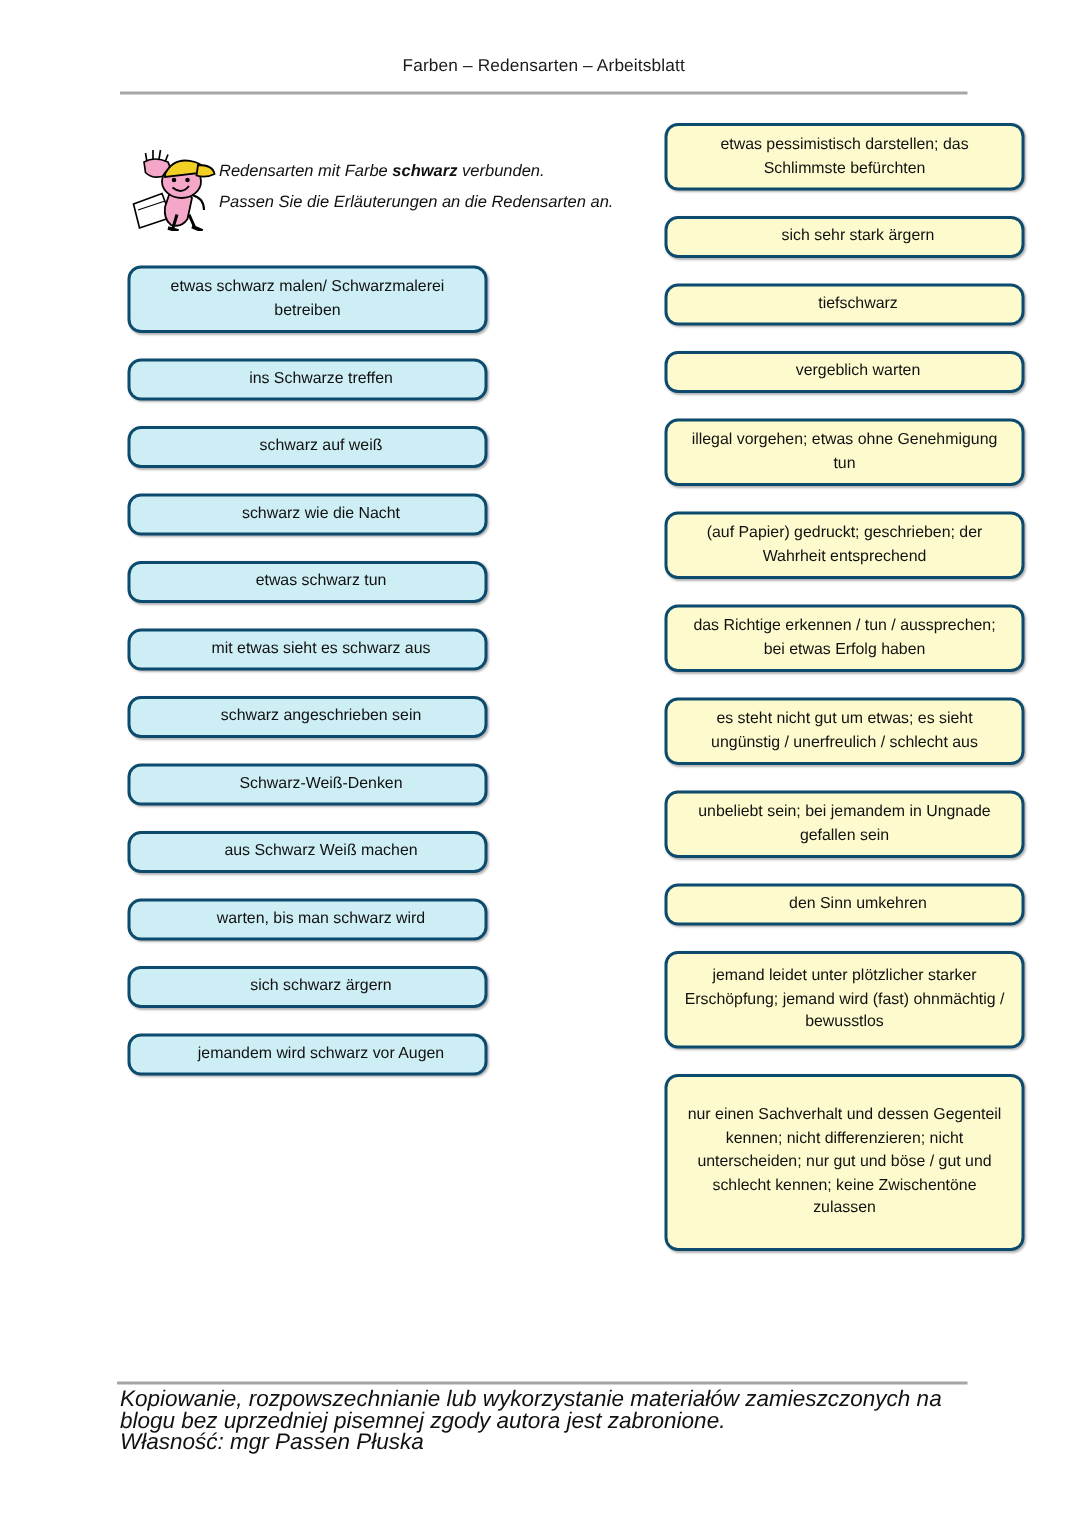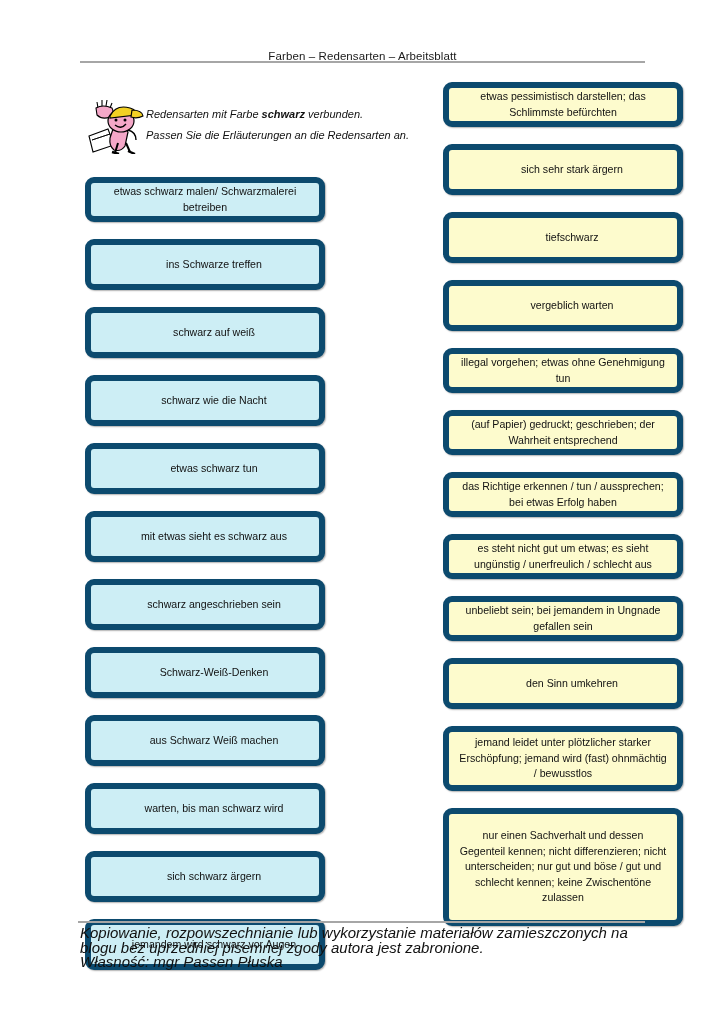--- a/index.html
+++ b/index.html
@@ -26,21 +26,20 @@
   
   .header-title {
     position: absolute;
     left: 80px;
     top: 38px;
     width: 565px;
     text-align: center;
     font-size: 11.5px;
     letter-spacing: 0.1px;
     color: #1a1a1a;
-    margin-top: 12px;
   }
   .header-rule {
     position: absolute;
     left: 80px;
     top: 61px;
     width: 565px;
     height: 2px;
     background: #a6a6a6;
   }
 
@@ -78,39 +77,39 @@
   .col {
     position: absolute;
     width: 240px;
   }
   .col-left  { left: 85px;  top: 165px; }
   .col-right { left: 443px; top: 82px;  }
 
   .card {
     box-sizing: border-box;
     width: 240px;
-    border: 6px solid #0c4a6e;
+    border: 2px solid #0c4a6e;
     border-radius: 9px;
     display: flex;
     align-items: center;
     justify-content: center;
     text-align: center;
     padding: 4px 10px;
     font-size: 10.6px;
     line-height: 15.5px;
     color: #111111;
     margin-bottom: 17px;
     box-shadow: 1px 1px 1.5px rgba(0,0,0,0.30);
   }
   .card span { display: block; }
 
   .card-blue   { background: #cdeef5; margin-top: 12px; }
   .card-yellow { background: #fdfbcd; }
 
-  .h1l { height: 51px; padding-left: 28px; }
+  .h1l { height: 28px; padding-left: 28px; }
   .h2l { height: 45px; }
   .h3l { height: 65px; }
   .h6l { height: 118px; }
 
   
   .footer-rule {
     position: absolute;
     left: 78px;
     top: 921px;
     width: 567px;

